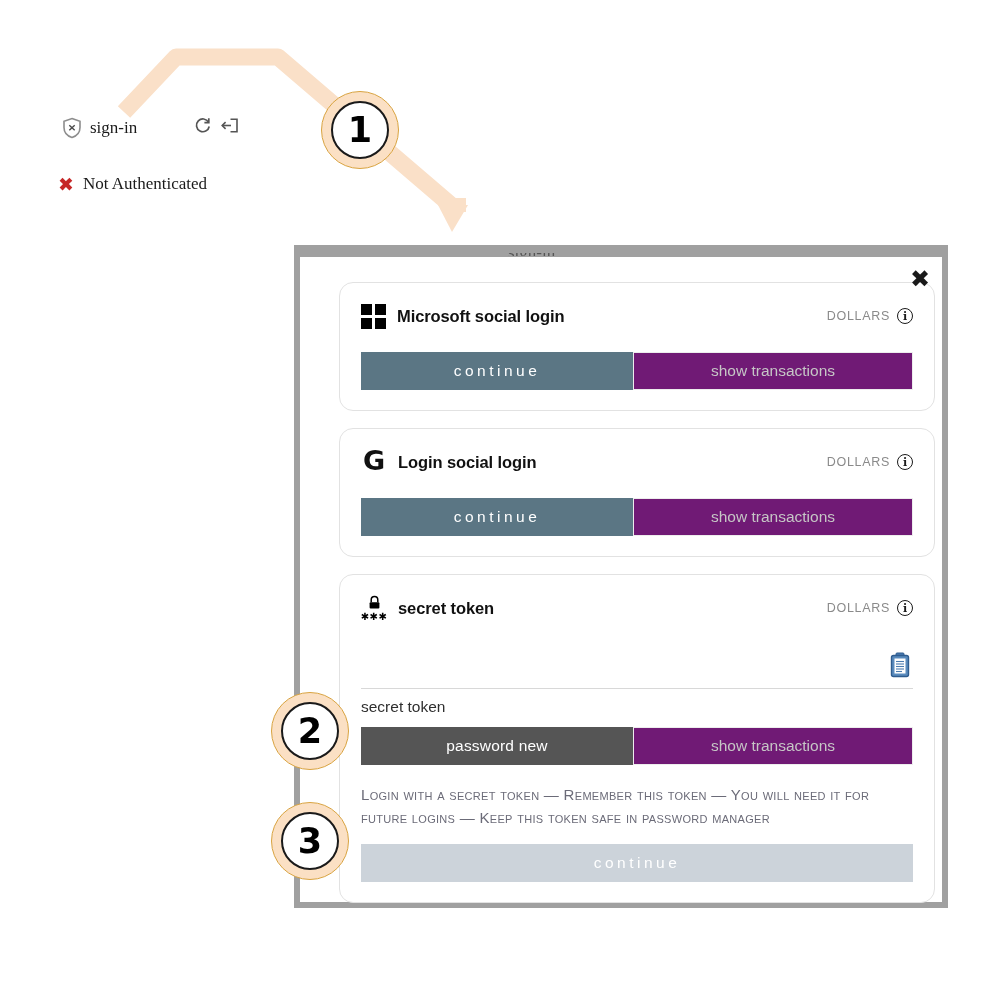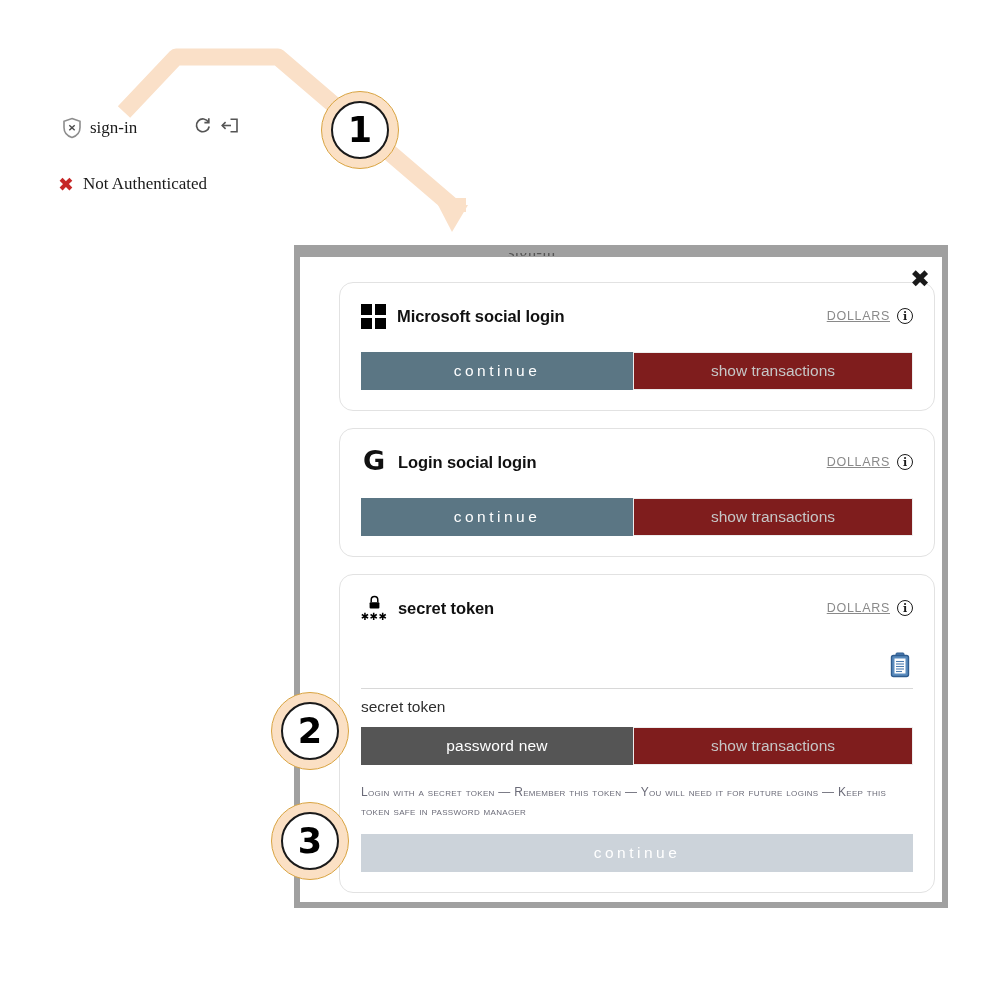--- a/index.html
+++ b/index.html
@@ -195,21 +195,20 @@
   }
   .card-meta {
     display: flex;
     align-items: center;
     gap: 7px;
   }
   .card-meta .cur {
     font-size: 12.5px;
     color: #8a8a8a;
     letter-spacing: 0.7px;
-    text-decoration: underline;
   }
 
   
   .ms-logo {
     width: 25px; height: 25px;
     display: grid;
     grid-template-columns: 11px 11px;
     grid-template-rows: 11px 11px;
     gap: 3px;
   }
@@ -281,21 +280,21 @@
     border: none;
     font-family: "Liberation Sans", sans-serif;
   }
   .btn-primary.dark {
     background: #555555;
     letter-spacing: 0.2px;
     font-size: 15.5px;
   }
   .btn-ghost {
     flex: 1 1 auto;
-    background: #7f1d1d;
+    background: #701a75;
     border: 1px solid #ededed;
     color: #c6c6c6;
     display: flex;
     align-items: center;
     justify-content: center;
     font-size: 15.5px;
     cursor: pointer;
     box-sizing: border-box;
     font-family: "Liberation Sans", sans-serif;
   }
@@ -328,21 +327,21 @@
   }
   .token-label {
     font-size: 15.5px;
     color: #2f2f2f;
     padding: 9px 0 11px 0;
     font-family: "Liberation Sans", sans-serif;
   }
 
   .hint-text {
     margin: 18px 0 14px 0;
-    font-size: 12px;
+    font-size: 15px;
     color: #6b6b78;
     line-height: 1.55;
     font-variant: small-caps;
     letter-spacing: 0.3px;
     font-family: "Liberation Sans", sans-serif;
   }
 
   .btn-disabled {
     width: 100%;
     height: 38px;

